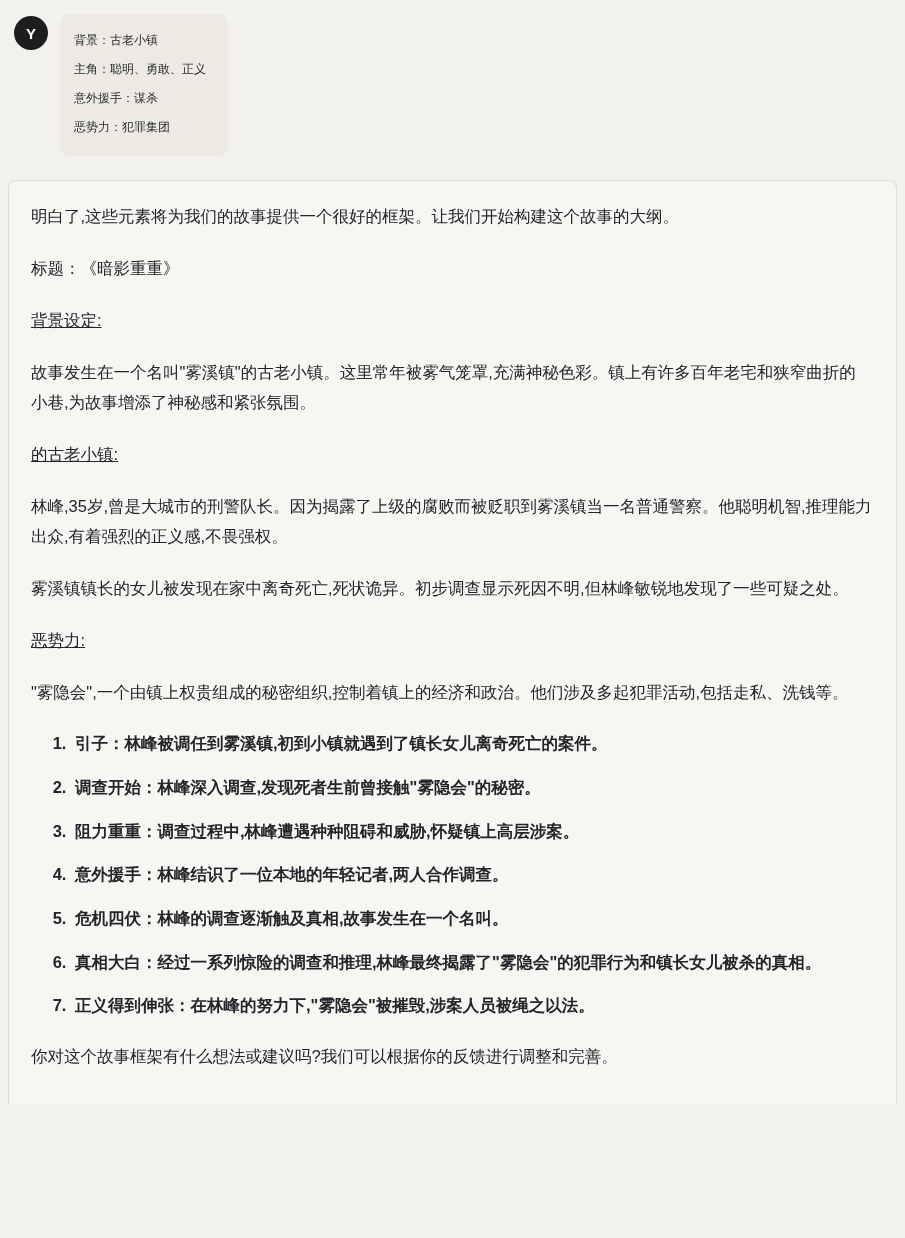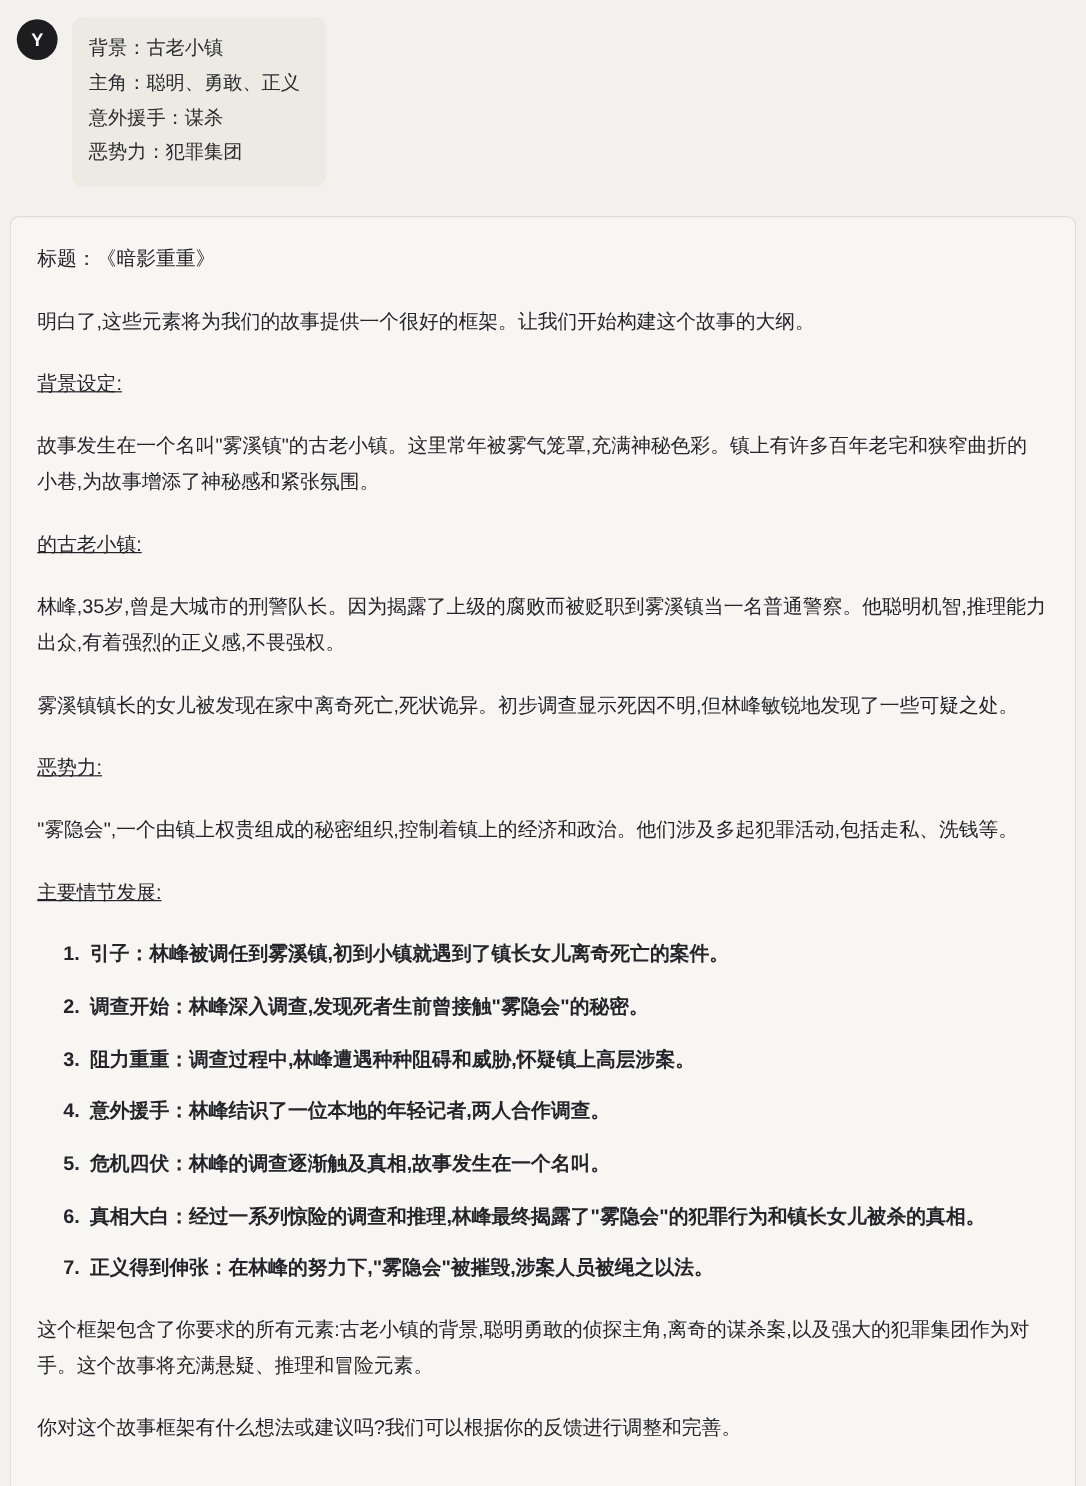--- a/index.html
+++ b/index.html
@@ -40,21 +40,21 @@
     font-weight: 700;
     display: flex;
     align-items: center;
     justify-content: center;
     margin-top: 2px;
   }
   .user-bubble {
     background: #eceae2;
     border-radius: 10px;
     padding: 12px 22px 14px 14px;
-    font-size: 16px;
+    font-size: 12px;
     line-height: 29px;
     color: #2a2b2f;
   }
   .user-bubble div {
     white-space: pre;
   }
 
   
   .assistant-card {
     margin-top: 24px;
@@ -104,43 +104,41 @@
     <div class="user-bubble">
       <div>背景：古老小镇</div>
       <div>主角：聪明、勇敢、正义</div>
       <div>意外援手：谋杀</div>
       <div>恶势力：犯罪集团</div>
     </div>
   </div>
 
   <div class="assistant-card">
 
+    <p>明白了,这些元素将为我们的故事提供一个很好的框架。让我们开始构建这个故事的大纲。</p>
+
     <p>标题：《暗影重重》</p>
-
-    <p>明白了,这些元素将为我们的故事提供一个很好的框架。让我们开始构建这个故事的大纲。</p>
 
     <p class="section-head">背景设定:</p>
     <p class="section-body">故事发生在一个名叫"雾溪镇"的古老小镇。这里常年被雾气笼罩,充满神秘色彩。镇上有许多百年老宅和狭窄曲折的小巷,为故事增添了神秘感和紧张氛围。</p>
 
     <p class="section-head">的古老小镇:</p>
     <p class="section-body">林峰,35岁,曾是大城市的刑警队长。因为揭露了上级的腐败而被贬职到雾溪镇当一名普通警察。他聪明机智,推理能力出众,有着强烈的正义感,不畏强权。</p>
 
     <p class="section-body">雾溪镇镇长的女儿被发现在家中离奇死亡,死状诡异。初步调查显示死因不明,但林峰敏锐地发现了一些可疑之处。</p>
 
     <p class="section-head">恶势力:</p>
     <p class="section-body">"雾隐会",一个由镇上权贵组成的秘密组织,控制着镇上的经济和政治。他们涉及多起犯罪活动,包括走私、洗钱等。</p>
 
-    <p class="section-head">主要情节发展:</p>
     <ol class="plot">
       <li>引子：林峰被调任到雾溪镇,初到小镇就遇到了镇长女儿离奇死亡的案件。</li>
       <li>调查开始：林峰深入调查,发现死者生前曾接触"雾隐会"的秘密。</li>
       <li>阻力重重：调查过程中,林峰遭遇种种阻碍和威胁,怀疑镇上高层涉案。</li>
       <li>意外援手：林峰结识了一位本地的年轻记者,两人合作调查。</li>
       <li>危机四伏：林峰的调查逐渐触及真相,故事发生在一个名叫。</li>
       <li>真相大白：经过一系列惊险的调查和推理,林峰最终揭露了"雾隐会"的犯罪行为和镇长女儿被杀的真相。</li>
       <li>正义得到伸张：在林峰的努力下,"雾隐会"被摧毁,涉案人员被绳之以法。</li>
     </ol>
 
-    <p>这个框架包含了你要求的所有元素:古老小镇的背景,聪明勇敢的侦探主角,离奇的谋杀案,以及强大的犯罪集团作为对手。这个故事将充满悬疑、推理和冒险元素。</p>
     <p class="last">你对这个故事框架有什么想法或建议吗?我们可以根据你的反馈进行调整和完善。</p>
   </div>
 
 </div>
 
 </body></html>

